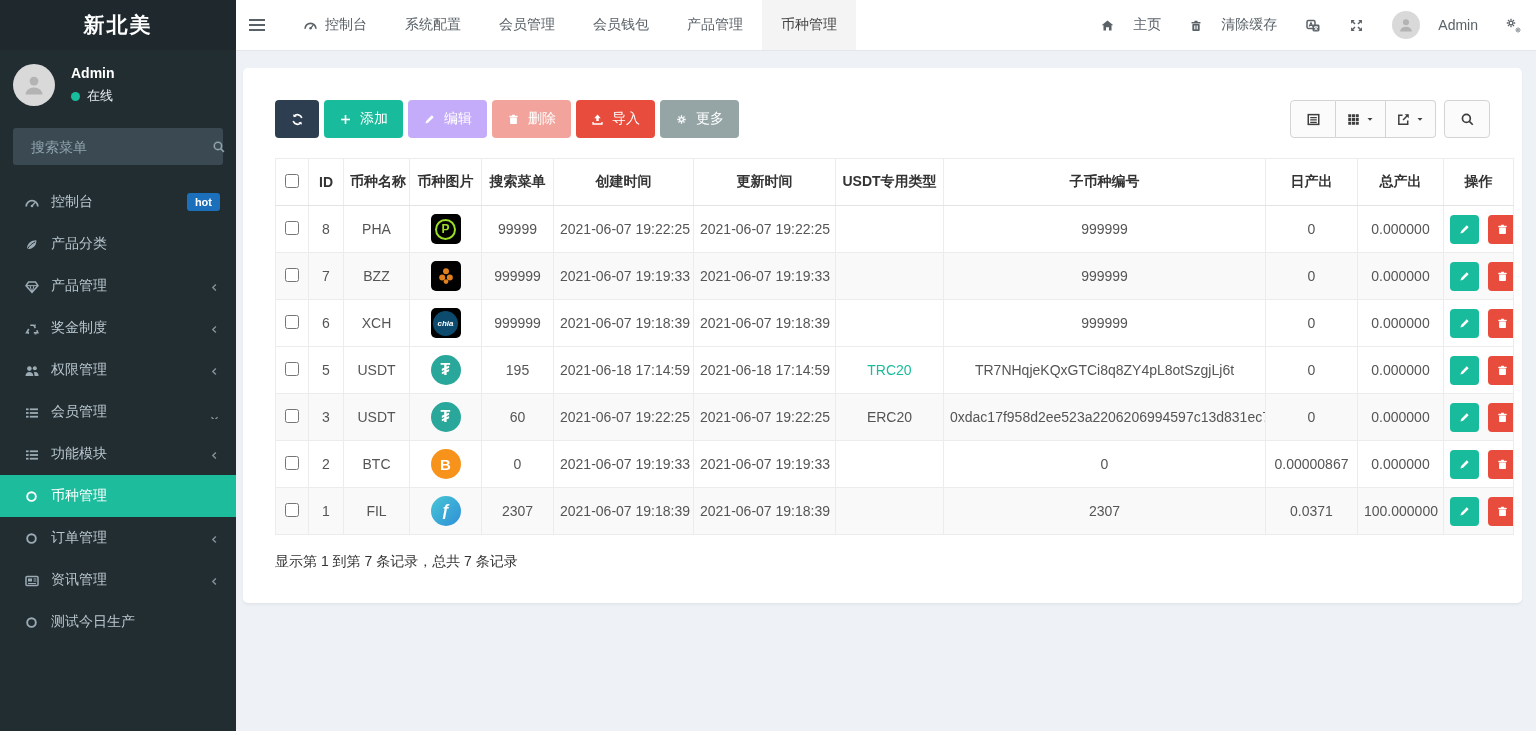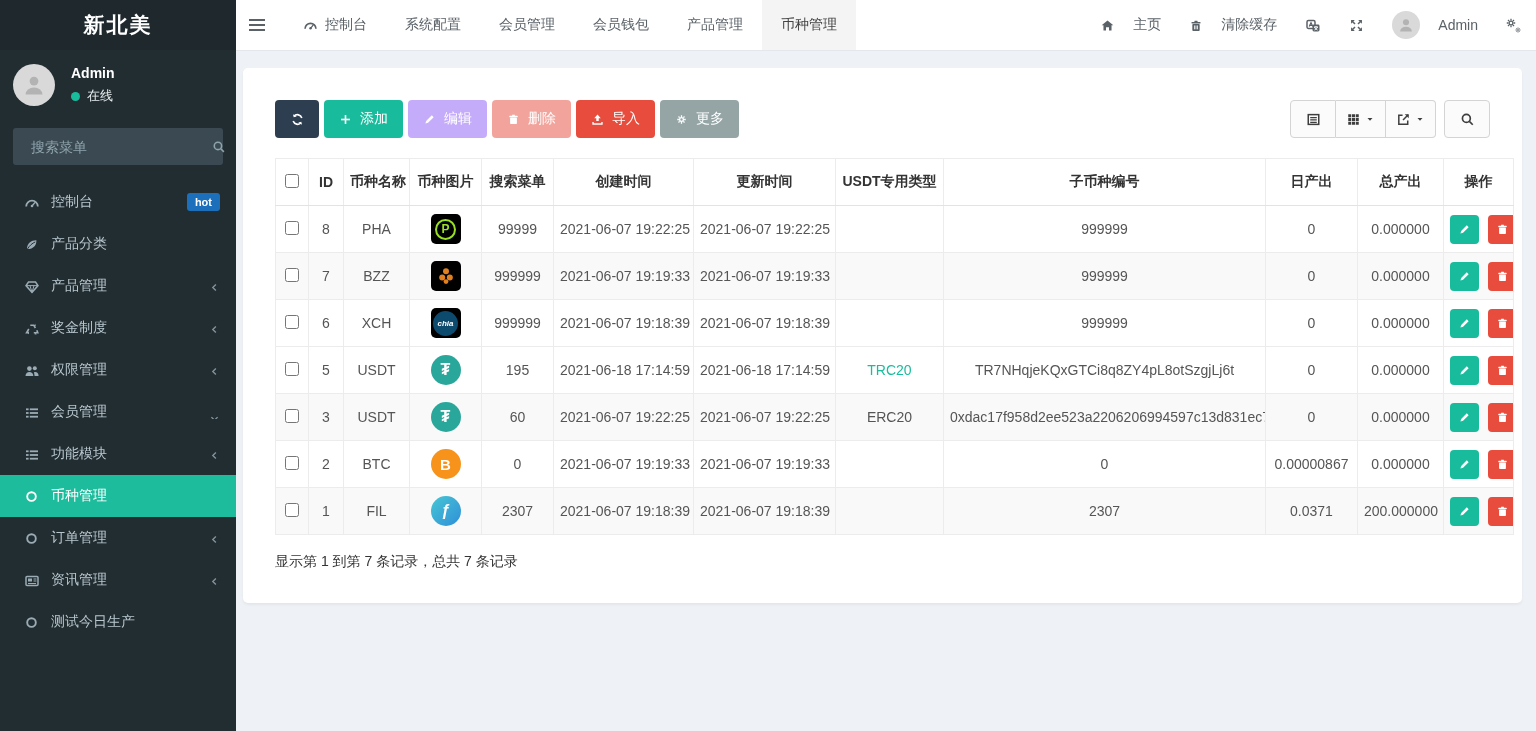--- a/index.html
+++ b/index.html
@@ -717,21 +717,21 @@
           <td>FIL</td>
           <td><span class="coin round fil">
                 <span>ƒ</span>
               </span></td>
           <td>2307</td>
           <td>2021-06-07 19:18:39</td>
           <td>2021-06-07 19:18:39</td>
           <td></td>
           <td>2307</td>
           <td>0.0371</td>
-          <td>200.000000</td>
+          <td>100.000000</td>
           <td>
             <button class="act-btn act-edit">
                 <svg class="ic" width="13" height="13">
                   <use href="#i-pencil"></use>
                 </svg>
               </button>
             <button class="act-btn act-del">
                 <svg class="ic" width="13" height="13">
                   <use href="#i-trash"></use>
                 </svg>

